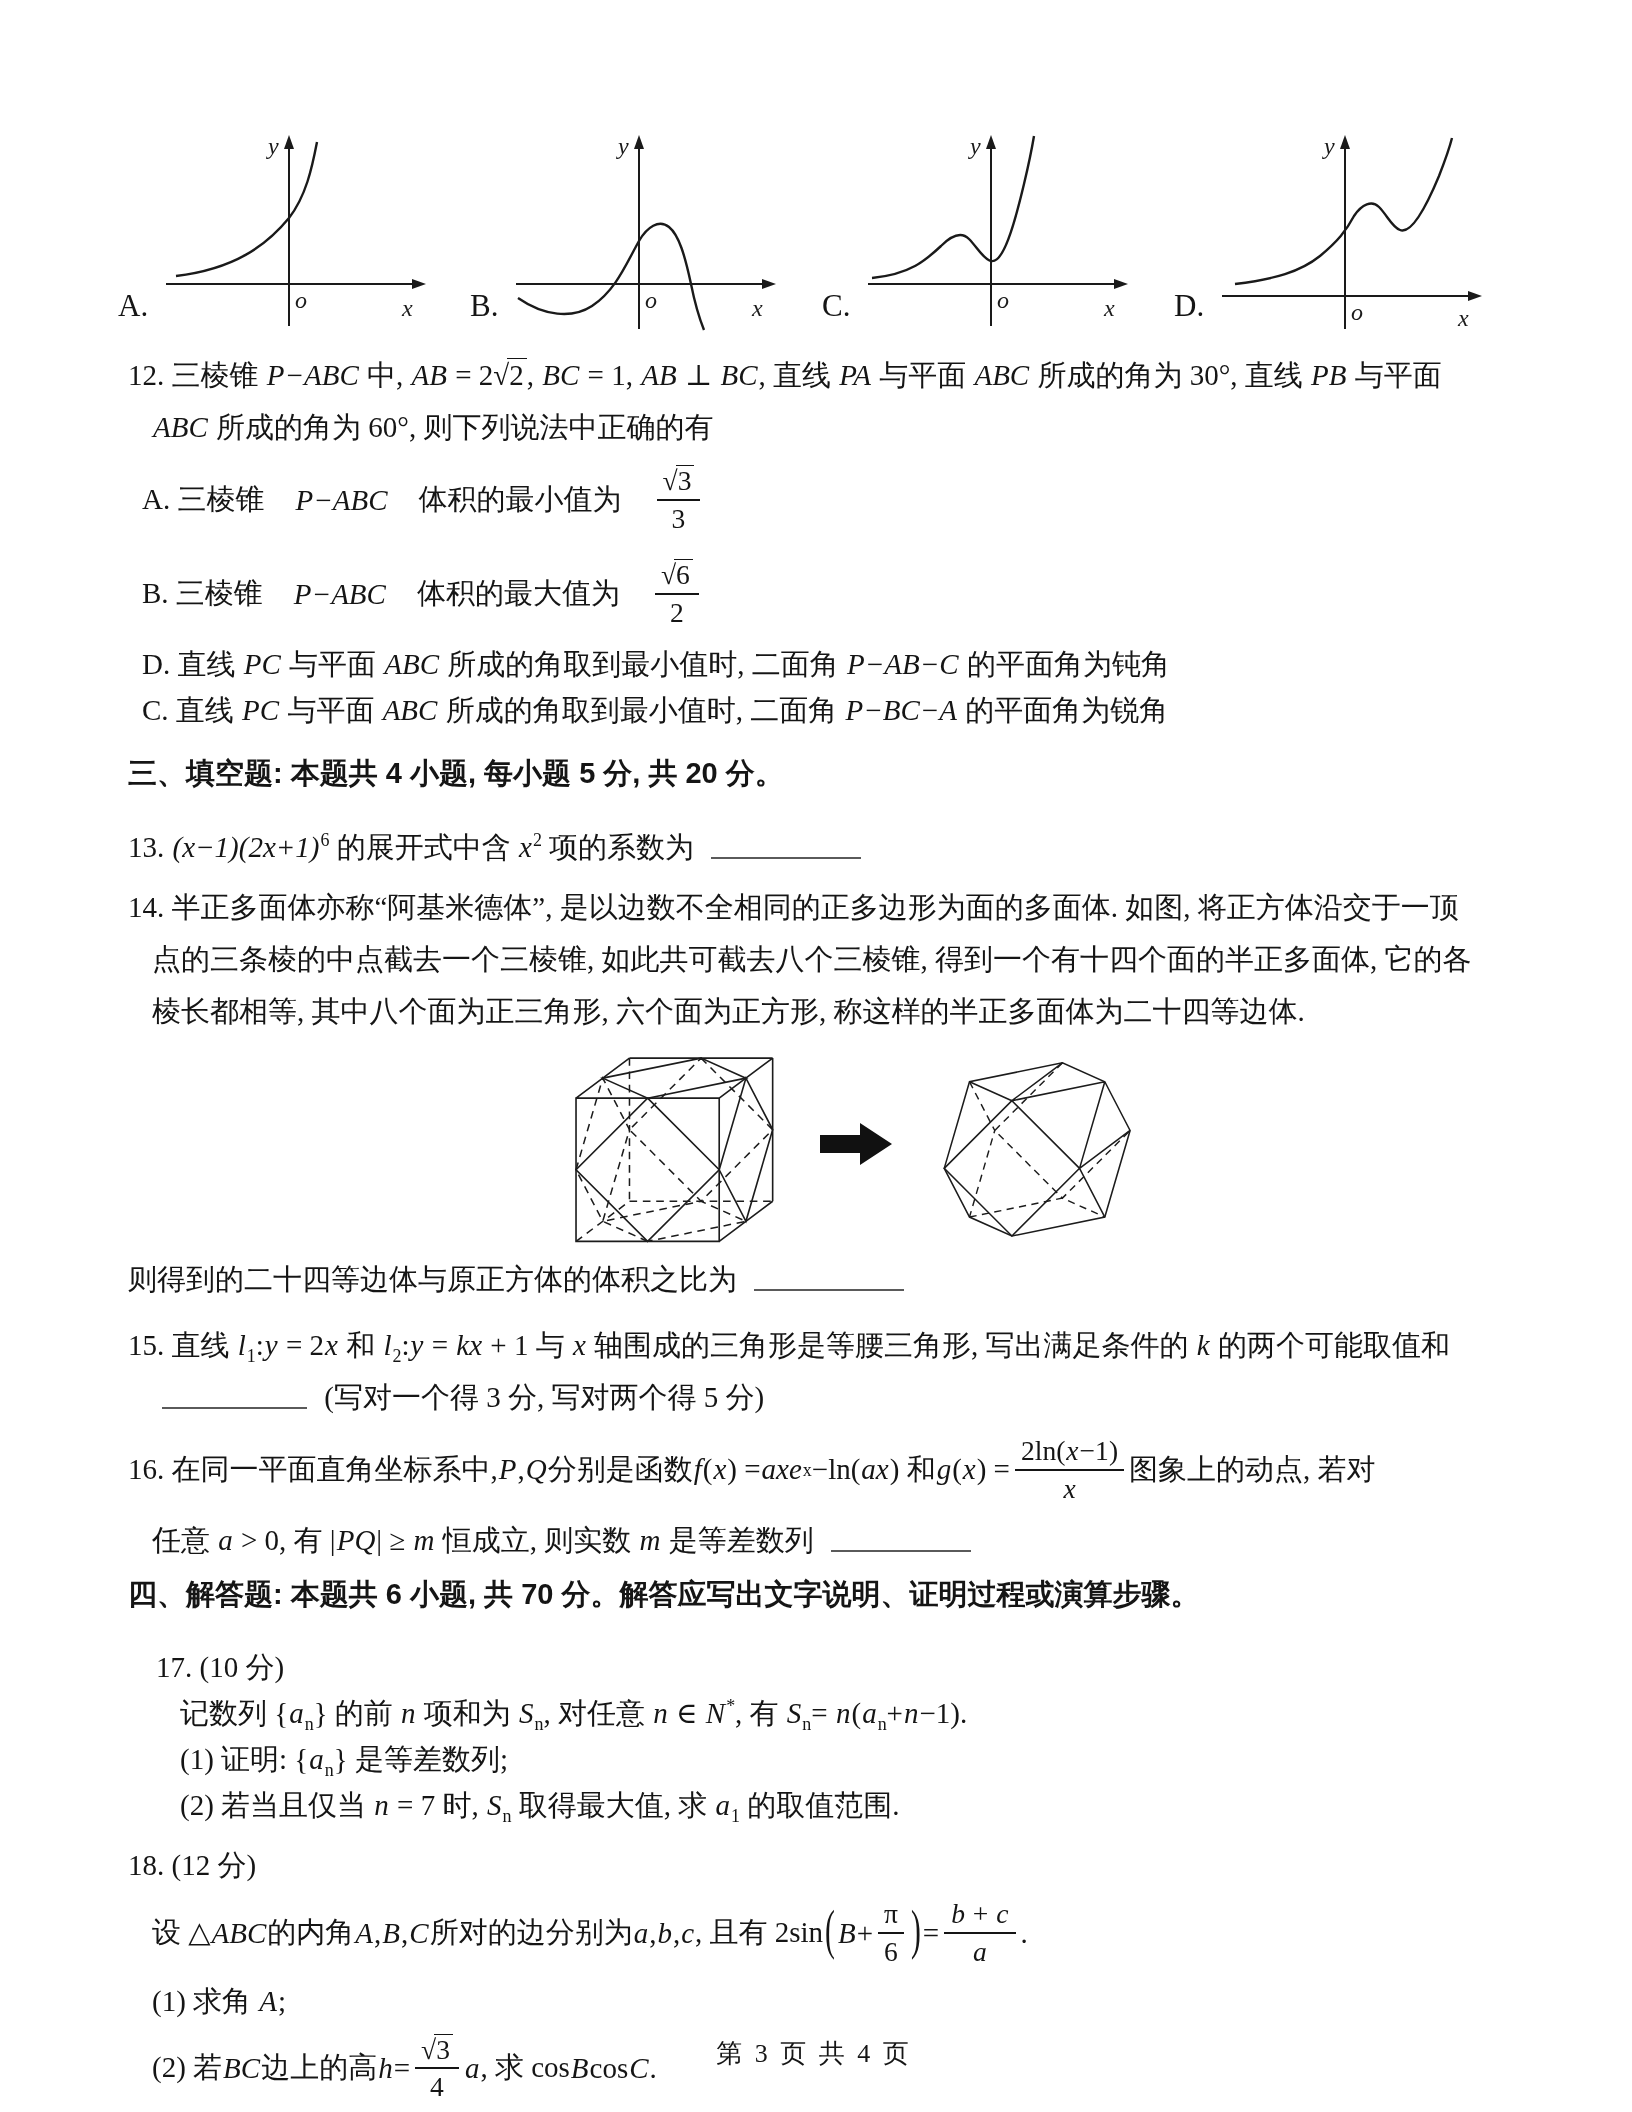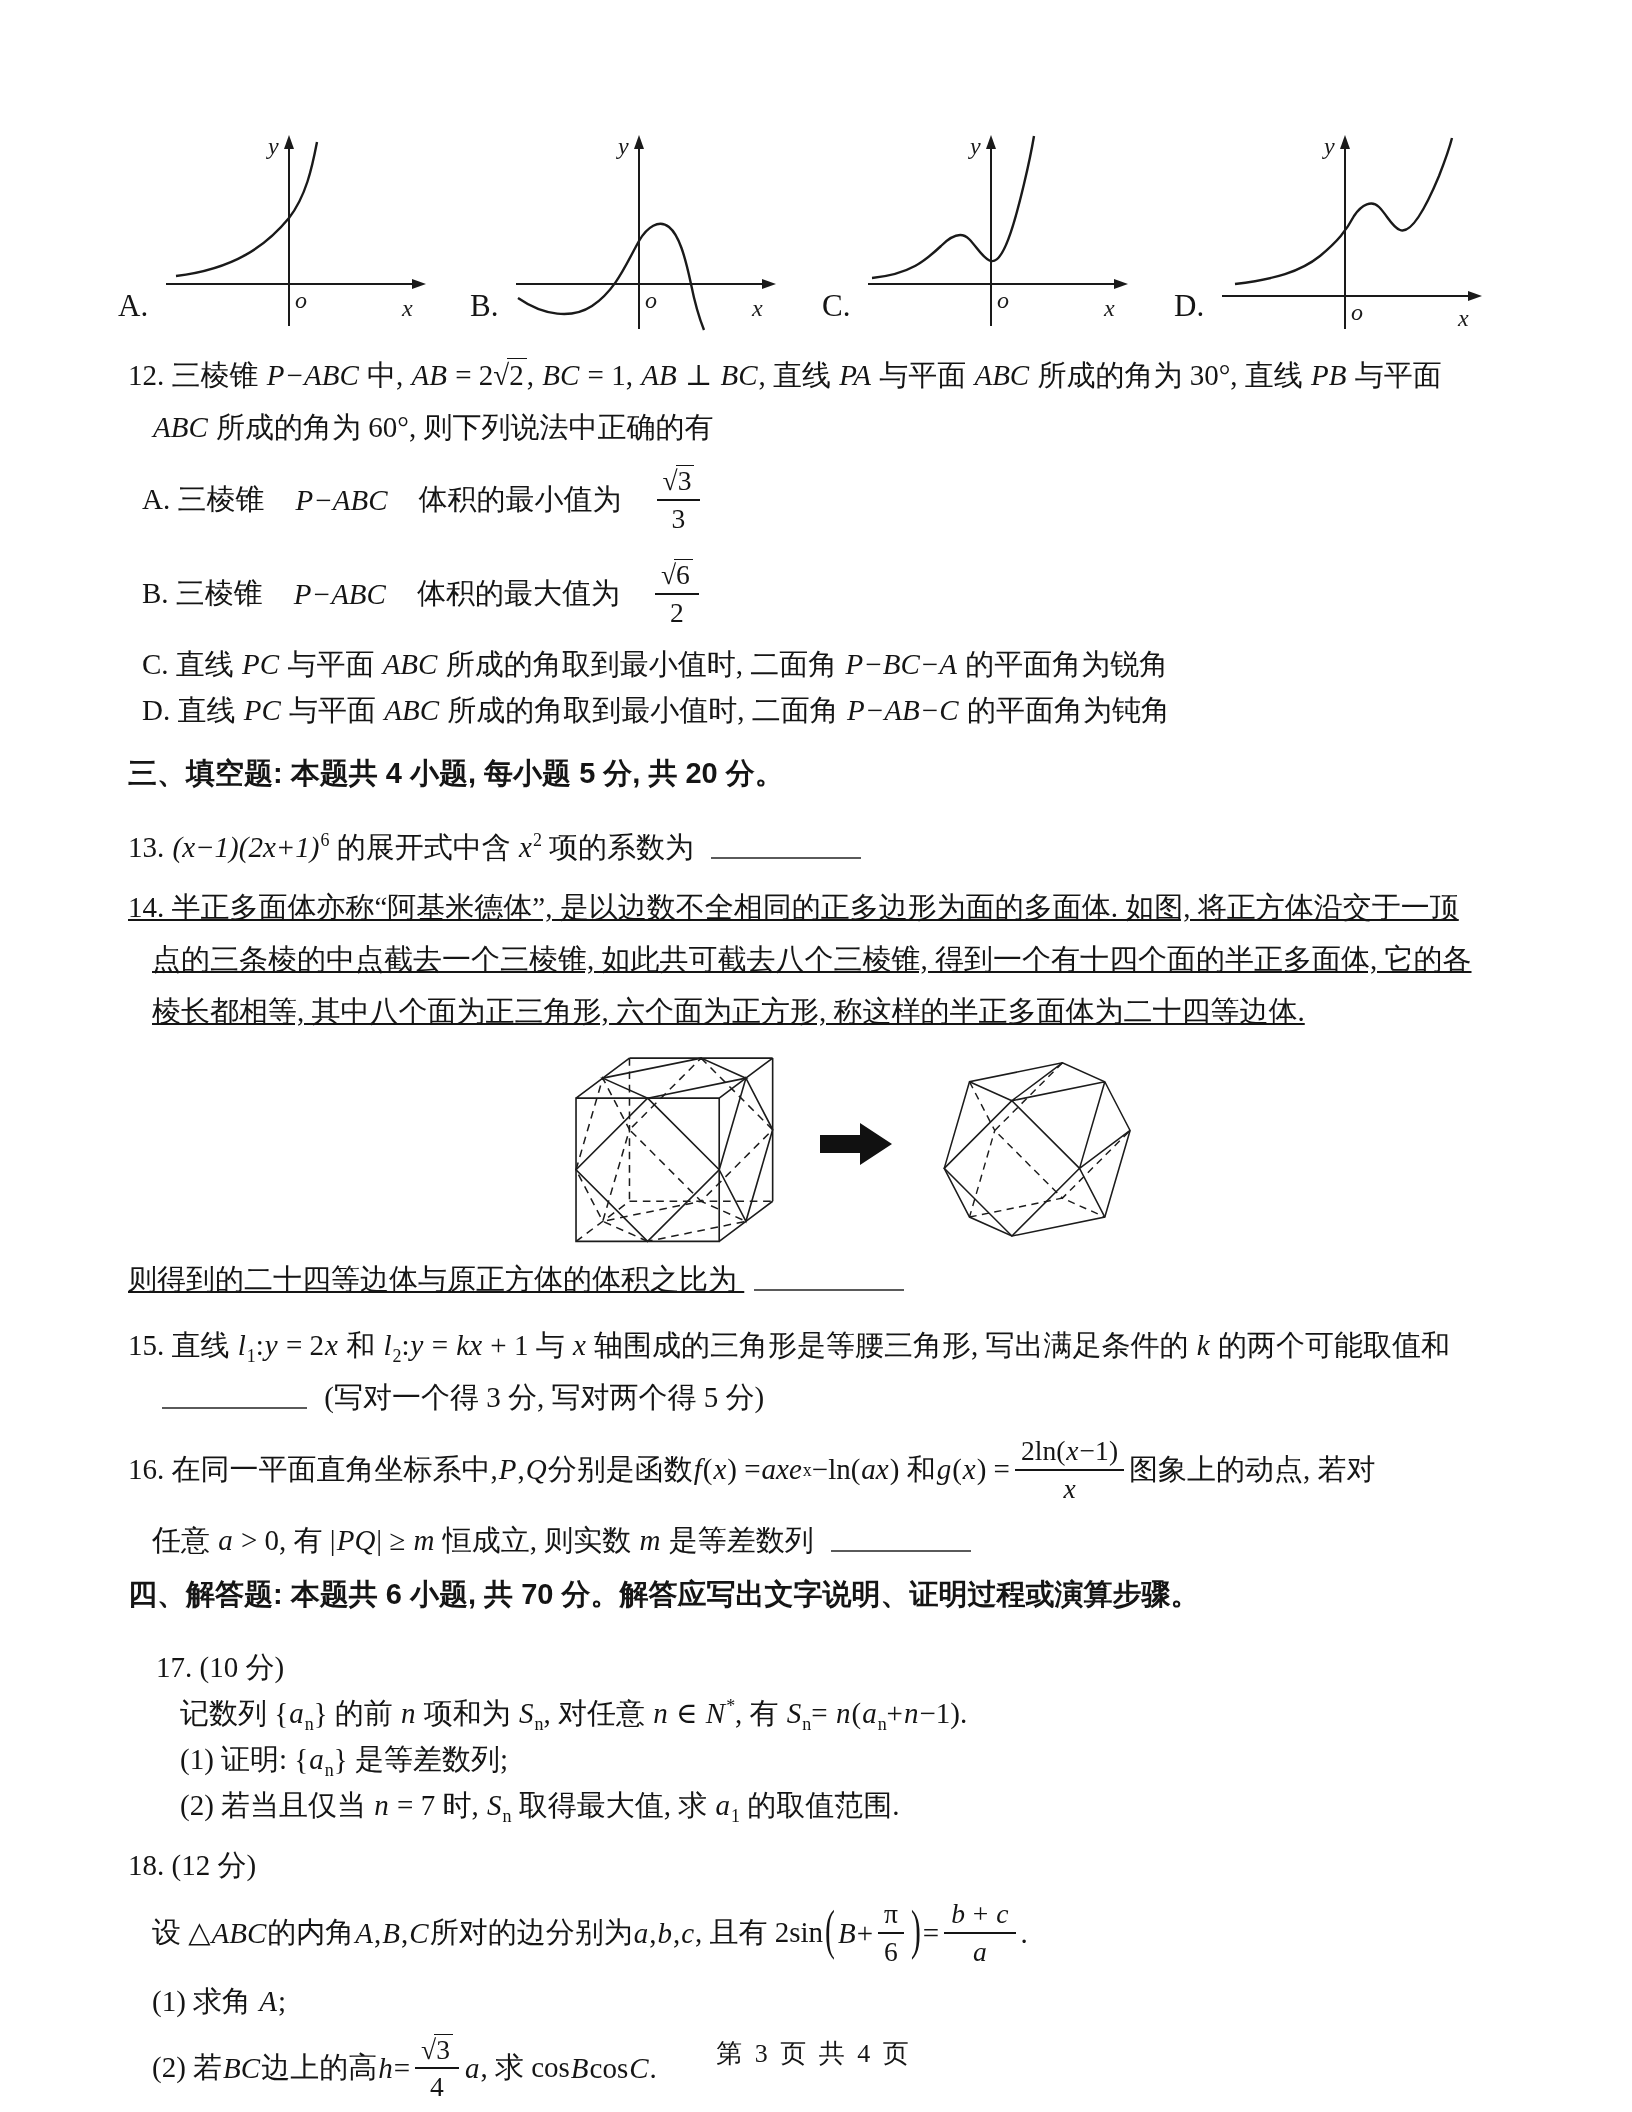--- a/index.html
+++ b/index.html
@@ -51,21 +51,21 @@
   svg .ah{fill:#1a1a1a;}
   svg .axlbl{font-family:"Liberation Serif","DejaVu Serif",serif;font-style:italic;font-size:24px;fill:#1a1a1a;}
   
   .figrow{display:flex;align-items:center;margin-left:556px;margin-top:2px;}
   svg.solid3d{flex:0 0 auto;}
   svg .e{stroke:#1c1c1c;stroke-width:1.7;fill:none;}
   svg .eh{stroke:#1c1c1c;stroke-width:1.6;fill:none;stroke-dasharray:8 6;}
   .figarrow{margin:0 34px;}
   
   .footer{position:absolute;left:0;right:4px;top:2036px;text-align:center;font-size:26px;letter-spacing:3px;}
-  .mt8{margin-top:8px;text-decoration:underline;}.mt14{margin-top:14px;}.mt18{margin-top:18px;}
+  .mt8{margin-top:8px;}.mt14{margin-top:14px;}.mt18{margin-top:18px;}
   .mt2{margin-top:2px;}.mt4{margin-top:4px;}.mt22{margin-top:22px;}.mt24{margin-top:24px;padding-left:28px;}
   .lh46{line-height:46px;}
   .optAB{min-height:74px;}
 </style>
 </head>
 <body>
 
 <div class="page">
 
   <div class="graphs">
@@ -141,22 +141,22 @@
       </div>
     <div class="ln tall opt optAB">
         <span>B. 三棱锥 </span>
         <i>P−ABC</i>
         <span> 体积的最大值为 </span>
         <span class="frac">
           <span class="num"><span class="rad"><span class="rs">√</span><span class="rb">6</span></span></span>
           <span class="den"><span>2</span></span>
         </span>
       </div>
+    <div class="ln opt lh46"><span>D. 直线 </span><i>PC</i><span> 与平面 </span><i>ABC</i><span> 所成的角取到最小值时, 二面角 </span><i>P−AB−C</i><span> 的平面角为钝角</span></div>
     <div class="ln opt lh46"><span>C. 直线 </span><i>PC</i><span> 与平面 </span><i>ABC</i><span> 所成的角取到最小值时, 二面角 </span><i>P−BC−A</i><span> 的平面角为锐角</span></div>
-    <div class="ln opt lh46"><span>D. 直线 </span><i>PC</i><span> 与平面 </span><i>ABC</i><span> 所成的角取到最小值时, 二面角 </span><i>P−AB−C</i><span> 的平面角为钝角</span></div>
   </div>
 
   <div class="sec mt14">三、填空题: 本题共 4 小题, 每小题 5 分, 共 20 分。</div>
 
   <div class="ln indent1 mt22"><span>13. </span><i>(x−1)(2x+1)</i><sup>6</sup><span> 的展开式中含 </span><i>x</i><sup>2</sup><span> 项的系数为 </span><span class="blank" style="width: 150px;"></span></div>
 
   <div class="mt8">
     <div class="ln indent1"><span>14. 半正多面体亦称“阿基米德体”, 是以边数不全相同的正多边形为面的多面体. 如图, 将正方体沿交于一顶</span></div>
     <div class="ln indent2"><span>点的三条棱的中点截去一个三棱锥, 如此共可截去八个三棱锥, 得到一个有十四个面的半正多面体, 它的各</span></div>
     <div class="ln indent2"><span>棱长都相等, 其中八个面为正三角形, 六个面为正方形, 称这样的半正多面体为二十四等边体.</span></div>

